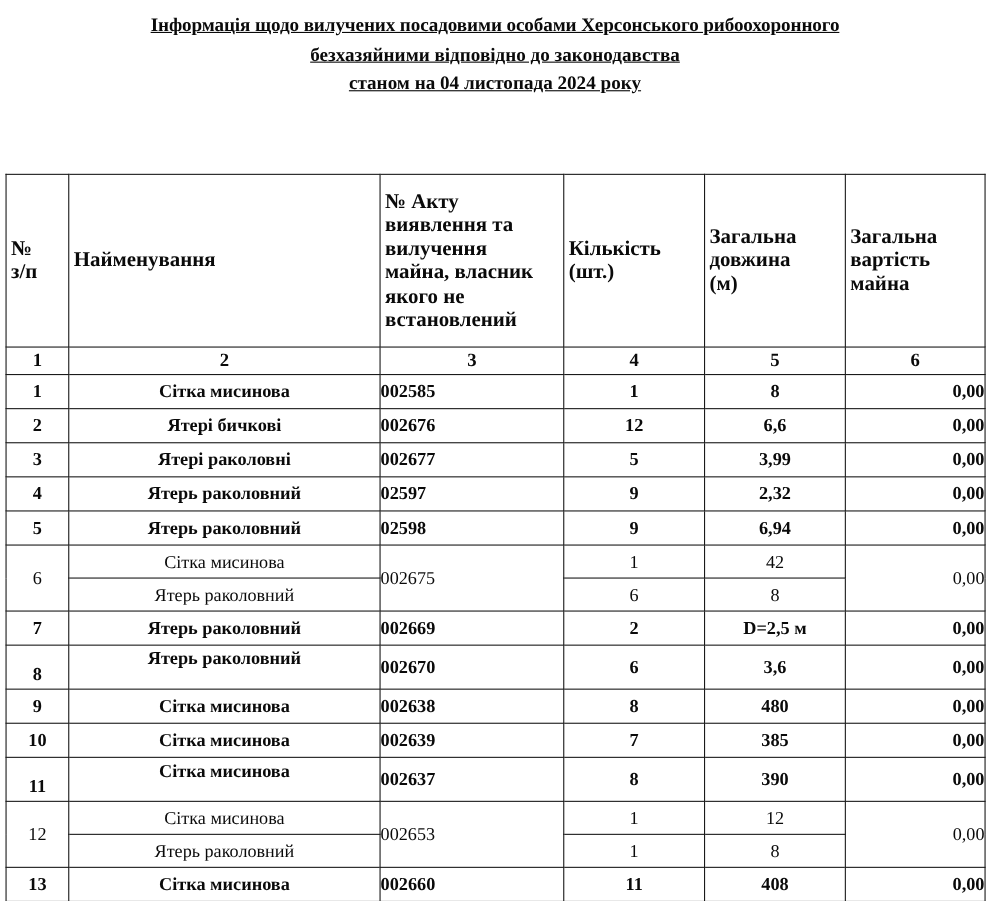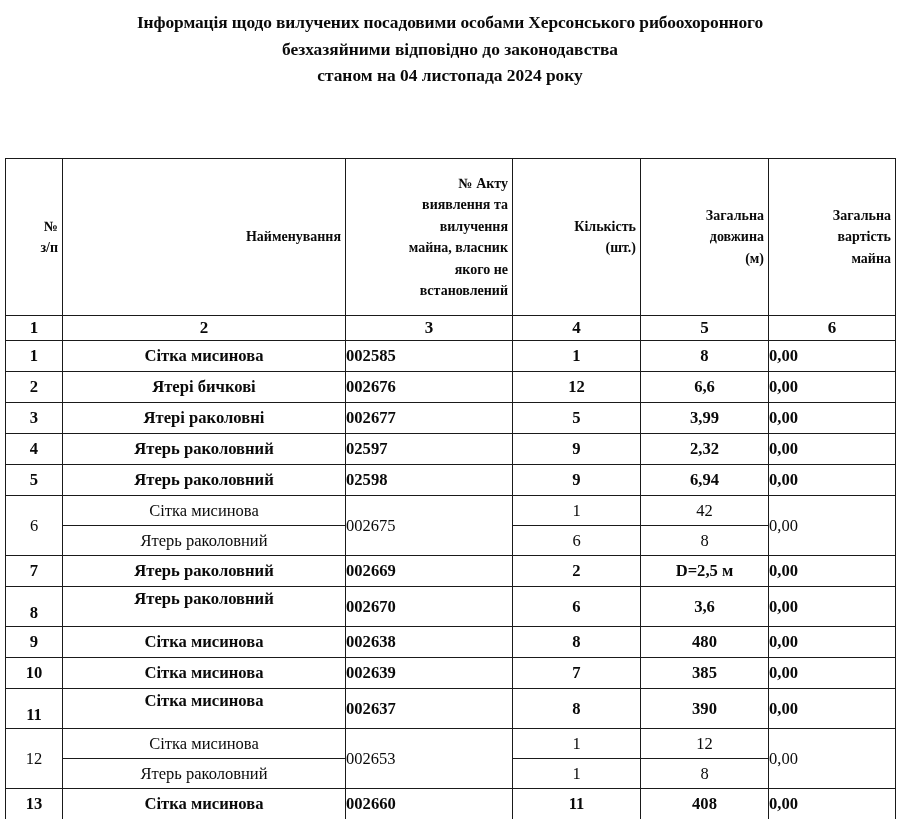--- a/index.html
+++ b/index.html
@@ -15,20 +15,21 @@
     font-family: "Liberation Serif", "DejaVu Serif", serif;
     color: #0a0a0a;
     -webkit-font-smoothing: antialiased;
   }
 
   .page {
     position: relative;
     width: 900px;
     height: 819px;
     box-sizing: border-box;
+    text-decoration: underline;
   }
 
   
   .doc-title {
     padding: 9px 26px 0 26px;
     text-align: center;
     font-weight: bold;
     font-size: 17.4px;
     line-height: 26.5px;
     letter-spacing: -0.1px;
@@ -64,23 +65,23 @@
   col.c1 { width: 57px; }
   col.c2 { width: 283px; }
   col.c3 { width: 167px; }
   col.c4 { width: 128px; }
   col.c5 { width: 128px; }
   col.c6 { width: 127px; }
 
   
   tr.head-row td {
     height: 152px;
-    text-align: right;
+    text-align: left;
     font-weight: bold;
-    font-size: 14px;
+    font-size: 19px;
     line-height: 21.5px;
     padding: 2px 4px;
   }
   tr.head-row td .hd {
     display: block;
     white-space: pre-line;
   }
 
   
   tr.numbering-row td {
@@ -96,21 +97,21 @@
     height: 30px;
     font-weight: bold;
     font-size: 16.6px;
     line-height: 20px;
   }
   td.idx   { text-align: center; }
   td.name  { text-align: center; padding-left: 9px; }
   td.act   { }
   td.qty   { text-align: center; }
   td.len   { text-align: center; }
-  td.cost  { text-align: left; margin-left: 20px; }
+  td.cost  { text-align: right; margin-left: 20px; }
 
   tr.tall-row td { height: 36px; }
   tr.tall-row td.name { vertical-align: top; padding-top: 2px; }
   tr.tall-row td.idx  { vertical-align: bottom; padding-bottom: 3px; }
 
   
   tr.group-row td { height: 29px; }
   td.v-bottom { vertical-align: bottom; padding-bottom: 4px; }
   td.v-top    { vertical-align: top; padding-top: 3px; }
   td.v-middle { vertical-align: middle; }

